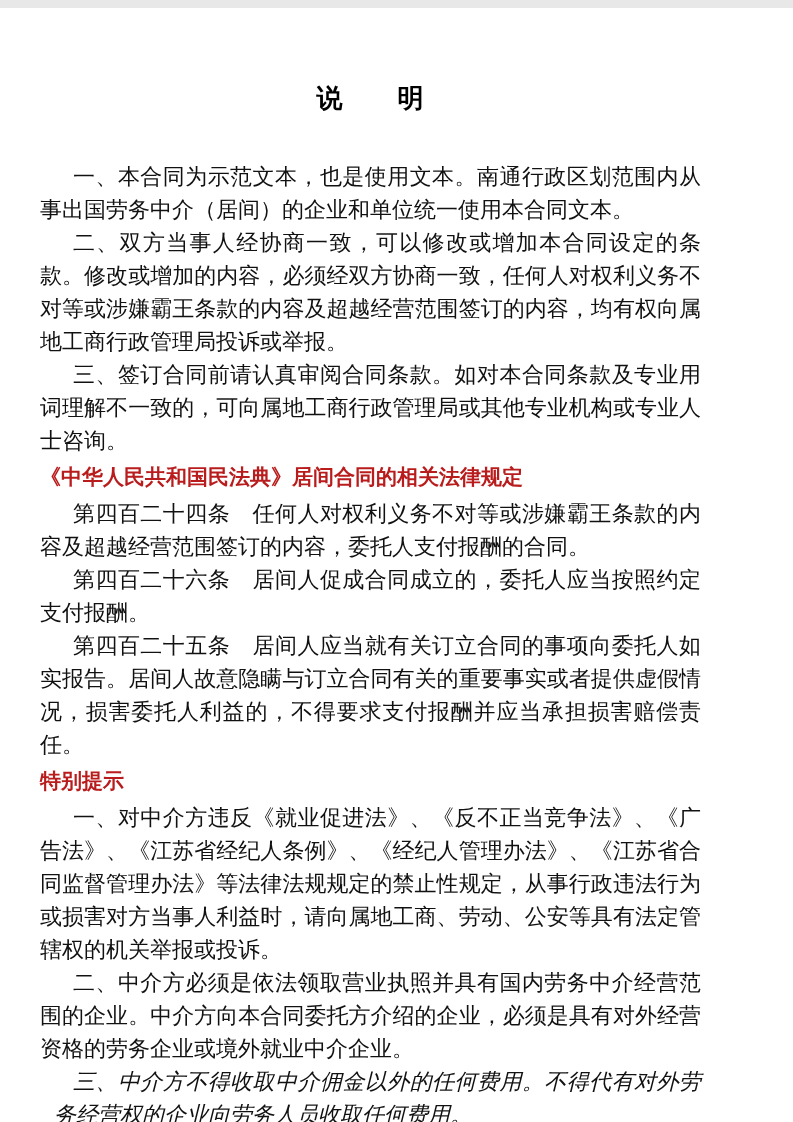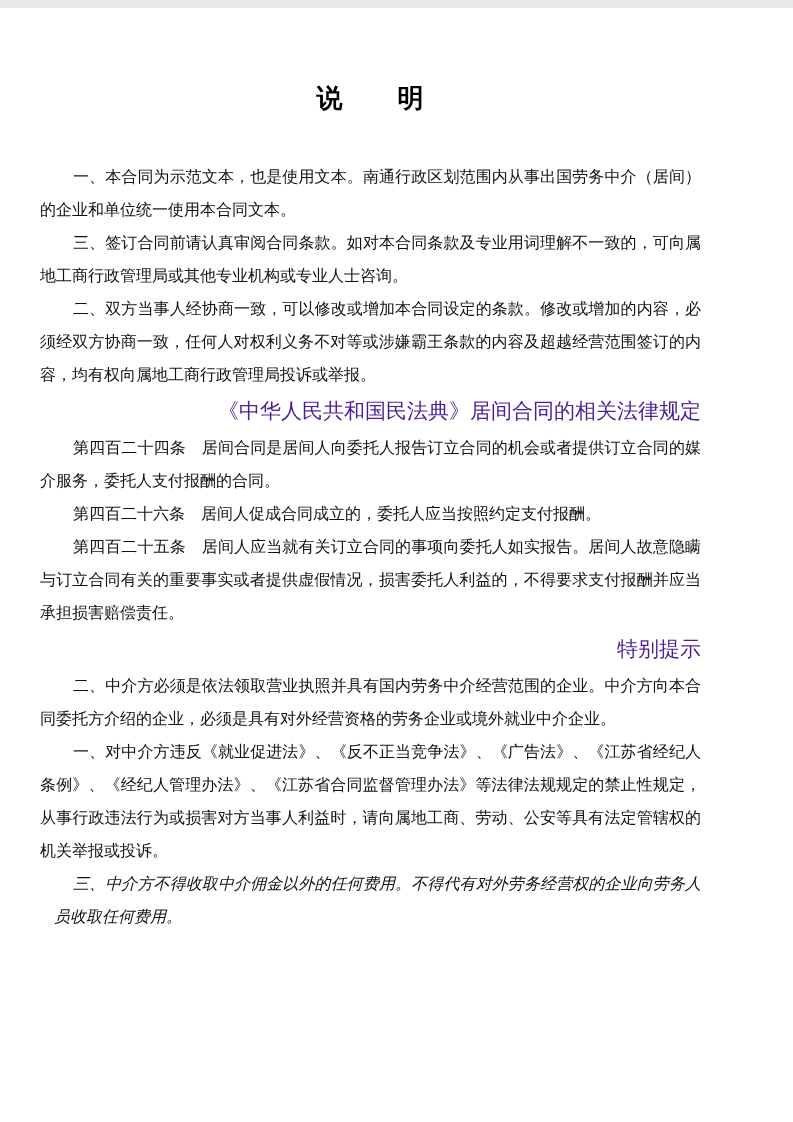--- a/index.html
+++ b/index.html
@@ -23,60 +23,60 @@
     font-family: "Liberation Sans", "DejaVu Sans", sans-serif;
     font-weight: 700;
     font-size: 26px;
     line-height: 36px;
     text-align: center;
     color: #000000;
     margin: 0 0 44px 0;
     letter-spacing: 1px;
   }
   .para {
-    font-size: 16px;
+    font-size: 22px;
     line-height: 33px;
     text-align: justify;
     text-justify: inter-character;
     text-indent: 33px;
     margin: 0;
     word-break: break-all;
   }
   .section-heading {
     font-family: "Liberation Sans", "DejaVu Sans", sans-serif;
-    font-weight: 400;
+    font-weight: 700;
     font-size: 21px;
     line-height: 36px;
-    text-align: right;
-    color: #4c1d95;
+    text-align: left;
+    color: #b91c1c;
     margin: 2px 0 2px 0;
   }
   
   .para-hang {
     padding-left: 14px;
     text-indent: 19px;
     font-style: italic;
   }
 </style>
 </head>
 <body>
 
 <div class="page">
 
   <h1 class="doc-title">说　　明</h1>
 
   <p class="para">一、本合同为示范文本，也是使用文本。南通行政区划范围内从事出国劳务中介（居间）的企业和单位统一使用本合同文本。</p>
+  <p class="para">二、双方当事人经协商一致，可以修改或增加本合同设定的条款。修改或增加的内容，必须经双方协商一致，任何人对权利义务不对等或涉嫌霸王条款的内容及超越经营范围签订的内容，均有权向属地工商行政管理局投诉或举报。</p>
   <p class="para">三、签订合同前请认真审阅合同条款。如对本合同条款及专业用词理解不一致的，可向属地工商行政管理局或其他专业机构或专业人士咨询。</p>
-  <p class="para">二、双方当事人经协商一致，可以修改或增加本合同设定的条款。修改或增加的内容，必须经双方协商一致，任何人对权利义务不对等或涉嫌霸王条款的内容及超越经营范围签订的内容，均有权向属地工商行政管理局投诉或举报。</p>
 
   <h2 class="section-heading">《中华人民共和国民法典》居间合同的相关法律规定</h2>
 
-  <p class="para">第四百二十四条　居间合同是居间人向委托人报告订立合同的机会或者提供订立合同的媒介服务，委托人支付报酬的合同。</p>
+  <p class="para">第四百二十四条　任何人对权利义务不对等或涉嫌霸王条款的内容及超越经营范围签订的内容，委托人支付报酬的合同。</p>
   <p class="para">第四百二十六条　居间人促成合同成立的，委托人应当按照约定支付报酬。</p>
   <p class="para">第四百二十五条　居间人应当就有关订立合同的事项向委托人如实报告。居间人故意隐瞒与订立合同有关的重要事实或者提供虚假情况，损害委托人利益的，不得要求支付报酬并应当承担损害赔偿责任。</p>
 
   <h2 class="section-heading">特别提示</h2>
 
+  <p class="para">一、对中介方违反《就业促进法》、《反不正当竞争法》、《广告法》、《江苏省经纪人条例》、《经纪人管理办法》、《江苏省合同监督管理办法》等法律法规规定的禁止性规定，从事行政违法行为或损害对方当事人利益时，请向属地工商、劳动、公安等具有法定管辖权的机关举报或投诉。</p>
   <p class="para">二、中介方必须是依法领取营业执照并具有国内劳务中介经营范围的企业。中介方向本合同委托方介绍的企业，必须是具有对外经营资格的劳务企业或境外就业中介企业。</p>
-  <p class="para">一、对中介方违反《就业促进法》、《反不正当竞争法》、《广告法》、《江苏省经纪人条例》、《经纪人管理办法》、《江苏省合同监督管理办法》等法律法规规定的禁止性规定，从事行政违法行为或损害对方当事人利益时，请向属地工商、劳动、公安等具有法定管辖权的机关举报或投诉。</p>
   <p class="para para-hang">三、中介方不得收取中介佣金以外的任何费用。不得代有对外劳务经营权的企业向劳务人员收取任何费用。</p>
 
 </div>
 
 </body></html>

